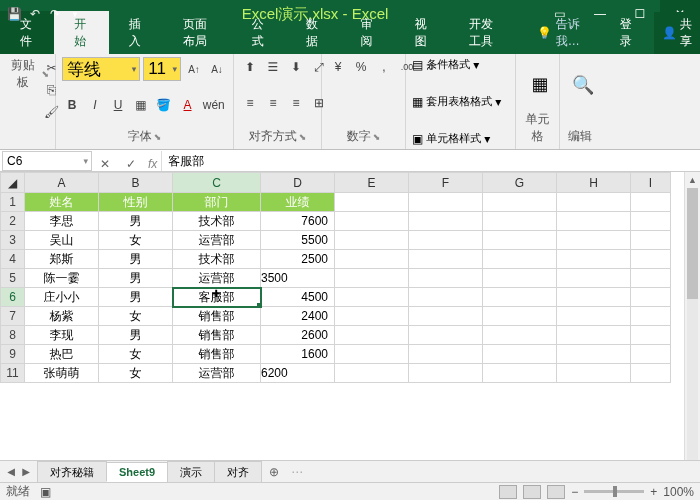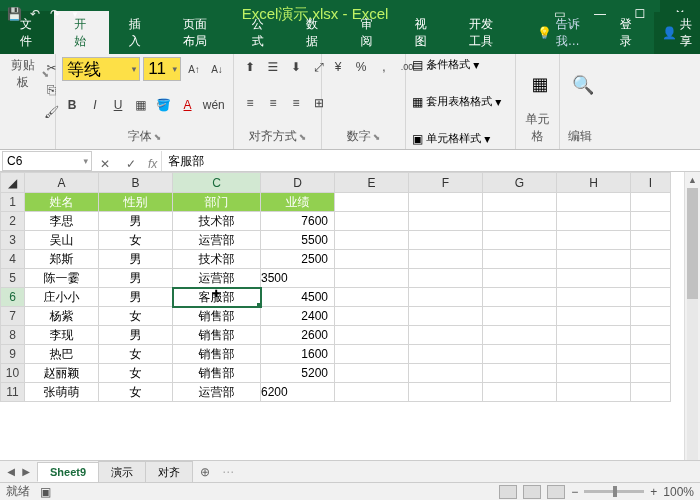--- a/index.html
+++ b/index.html
@@ -327,32 +327,20 @@
           <td>女</td>
           <td class="">销售部</td>
           <td style="text-align:right;padding-right:6px">1600</td>
           <td></td>
           <td></td>
           <td></td>
           <td></td>
           <td></td>
         </tr>
         <tr>
-          <td class="rowhdr">10</td>
-          <td>赵丽颖</td>
-          <td>女</td>
-          <td class="">销售部</td>
-          <td style="text-align:right;padding-right:6px">5200</td>
-          <td></td>
-          <td></td>
-          <td></td>
-          <td></td>
-          <td></td>
-        </tr>
-        <tr>
           <td class="rowhdr">11</td>
           <td>张萌萌</td>
           <td>女</td>
           <td class="">运营部</td>
           <td style="text-align:left;padding-right:6px">6200</td>
           <td></td>
           <td></td>
           <td></td>
           <td></td>
           <td></td>
@@ -367,20 +355,21 @@
     <div class="sb-arr" style="bottom:0">▼</div>
   </div>
   <div class="cursor-fill" style="left:212px;top:116px">✚</div>
 </div>
 
 <div class="sheet-tabs">
   <div class="tabnav">
     <span>◀</span>
     <span>▶</span>
   </div>
+  <div class="stab">对齐秘籍</div>
   <div class="stab active">Sheet9</div>
   <div class="stab">演示</div>
   <div class="stab">对齐</div>
   <div class="stab-add">⊕</div>
   <span style="margin-left:4px;color:#aaa">⋯</span>
 </div>
 
 <div class="statusbar">
   <span>就绪</span>
   <span>▣</span>

